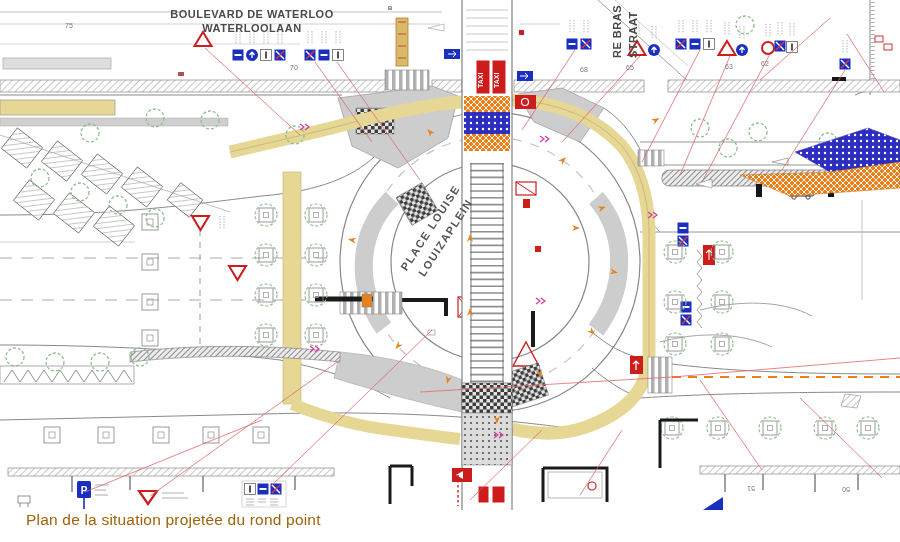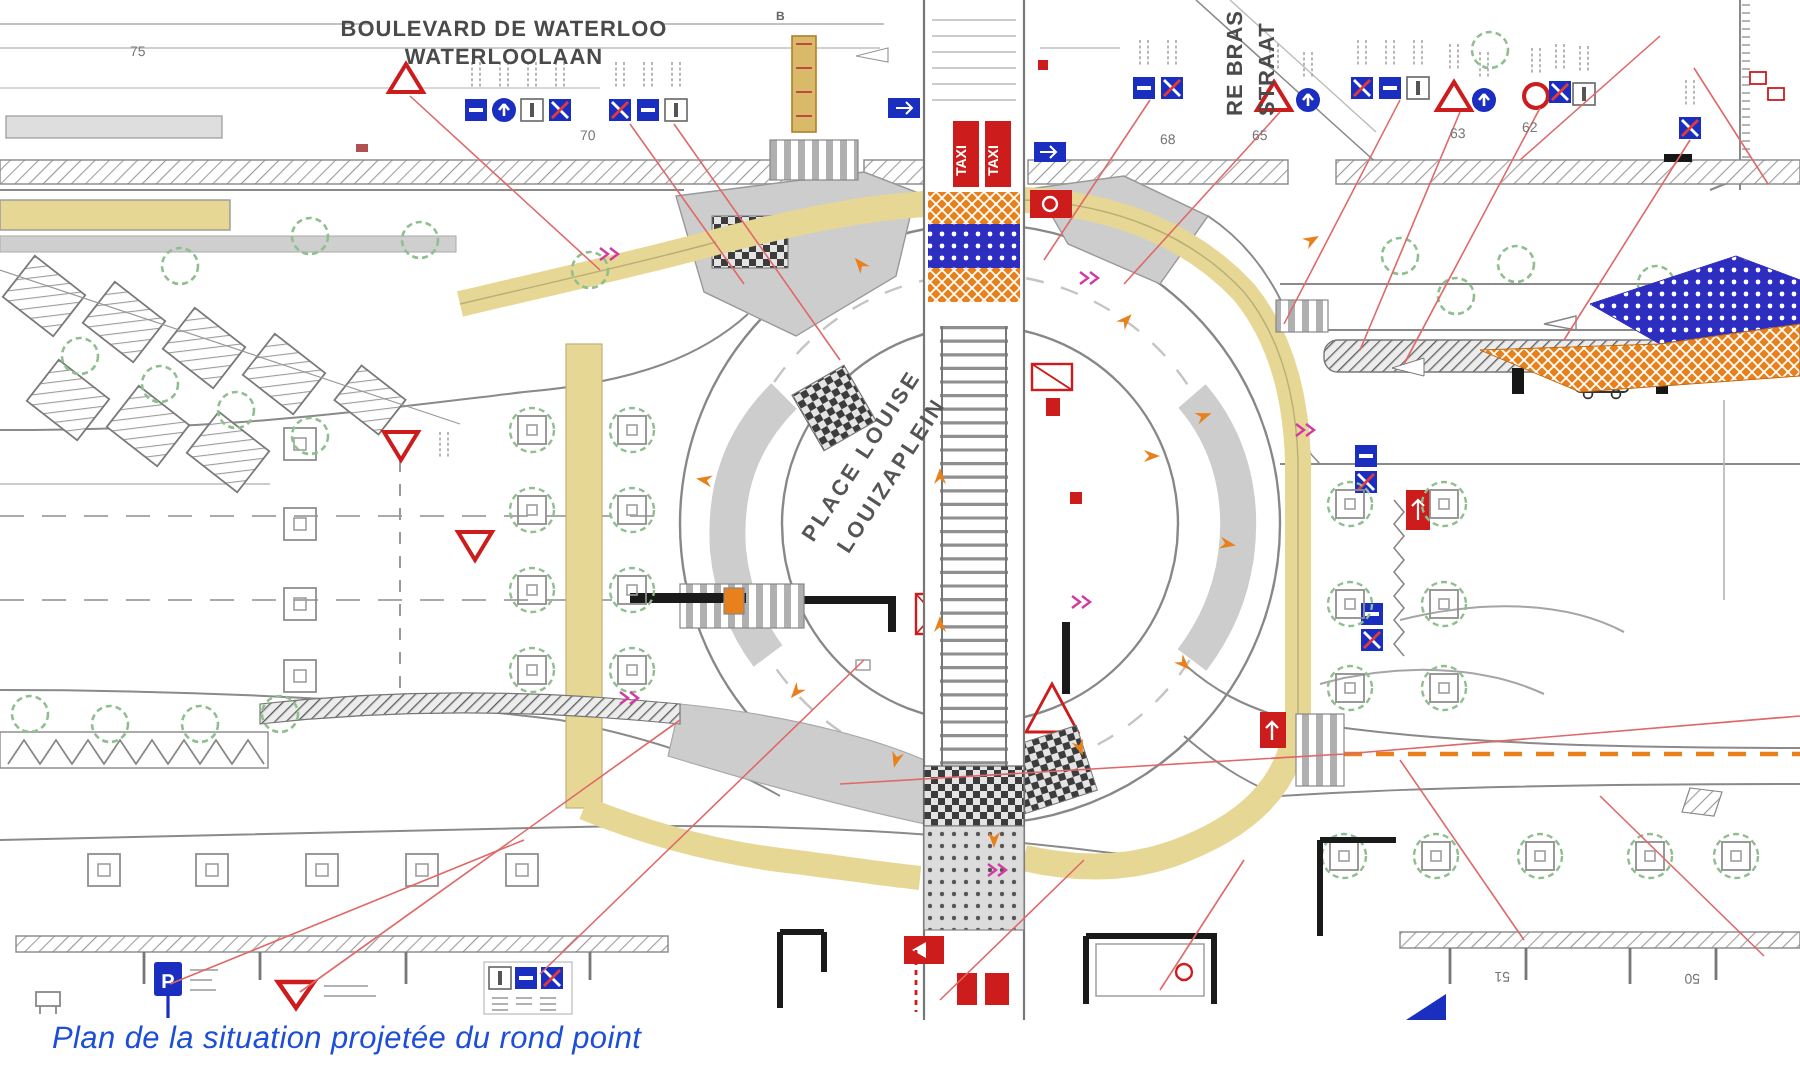--- a/index.html
+++ b/index.html
@@ -1,20 +1,20 @@
 <!DOCTYPE html>
 <html><head>
 <meta charset="utf-8">
 <style>
   html,body{margin:0;padding:0;background:#fff;}
   .stage{position:relative;width:900px;height:542px;background:#fff;overflow:hidden;
          font-family:"Liberation Sans",sans-serif;}
   .stage svg{position:absolute;left:0;top:0;}
-  .caption{position:absolute;left:26px;top:511px;font-style:italic;font-size:15.5px;
-           color:#1d4ed8;letter-spacing:.2px;}
+  .caption{position:absolute;left:26px;top:511px;font-size:15.5px;
+           color:#a16207;letter-spacing:.2px;}
   text{font-family:"Liberation Sans",sans-serif;}
   .tName{font-size:11px;font-weight:bold;fill:#4a4a4a;letter-spacing:.5px;}
   .tNum{font-size:7px;fill:#777;}
   .tPlace{font-size:11px;font-weight:bold;fill:#555;letter-spacing:1.5px;}
   .tTiny{font-size:6px;fill:#666;}
 </style>
 </head>
 <body>
 
 <div class="stage">

